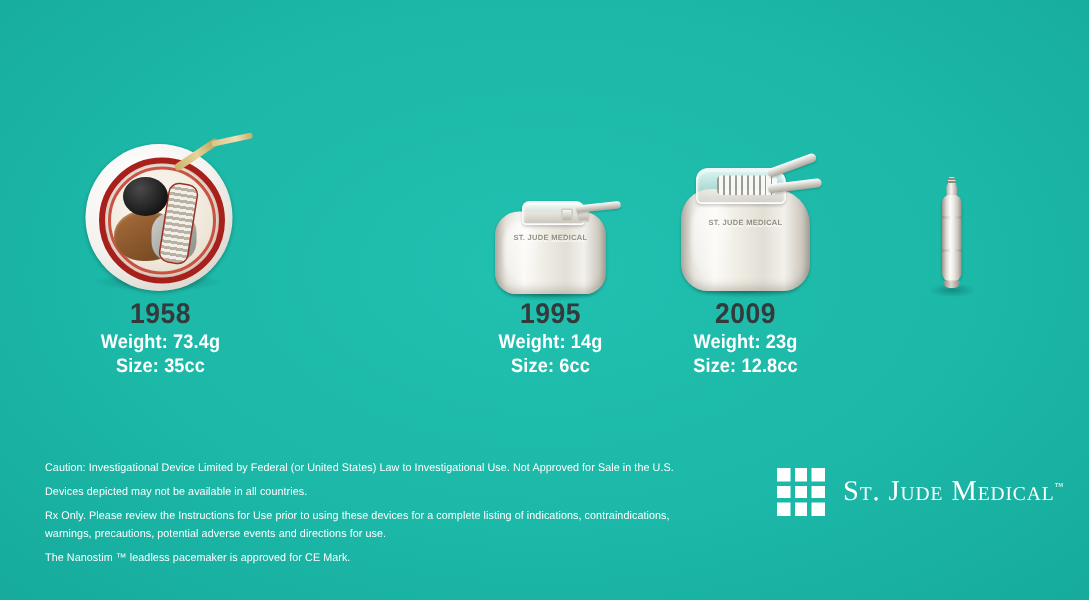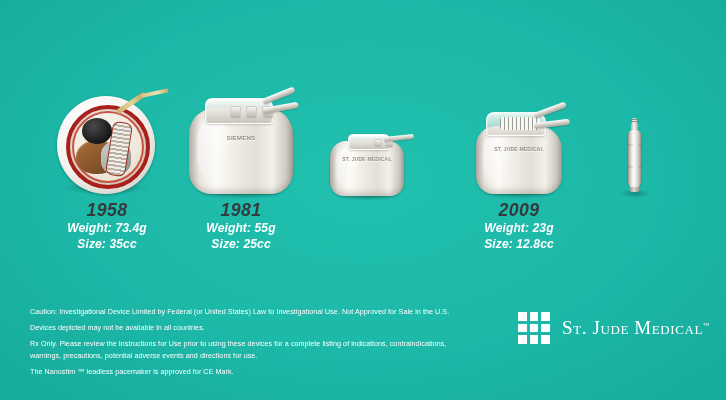--- a/index.html
+++ b/index.html
@@ -69,21 +69,20 @@
     left: 0;
     right: 0;
     top: 0;
     height: 112px;
   }
   .labels {
     position: absolute;
     left: 0;
     right: 0;
     top: 112px;
-    font-style: italic;
   }
   .year {
     color: #343a3c;
     font-family: "Liberation Sans Narrow", "Liberation Sans", sans-serif;
     font-size: 19px;
     font-weight: bold;
     letter-spacing: 0.4px;
     line-height: 20px;
     transform: scaleX(0.93);
   }
@@ -94,21 +93,21 @@
     font-weight: bold;
     letter-spacing: 0.1px;
     line-height: 16px;
     transform: scaleX(0.93);
   }
 
   
   .col-1958 { left: 28px;  width: 158px; }
   .col-1981 { left: 162px; width: 158px; }
   .col-1995 { left: 288px; width: 158px; }
-  .col-2009 { left: 440px; width: 158px; }
+  .col-2009 { left: 418px; width: 158px; }
   .col-2013 { left: 556px; width: 158px; }
 
   
   .disc-wrap { position: absolute; left: 50%; top: 8px; transform: translateX(-50%); width: 104px; height: 104px; }
   .disc-shadow {
     position: absolute; left: 8px; top: 86px; width: 86px; height: 12px;
     background: radial-gradient(ellipse at center, rgba(0,40,38,0.30) 0%, rgba(0,40,38,0) 72%);
   }
   .disc-outer {
     position: absolute; left: 2px; top: 0; width: 98px; height: 98px; border-radius: 50%;
@@ -359,59 +358,41 @@
           <div class="disc-wire2"></div>
         </div>
       </div>
       <div class="labels">
         <div class="year">1958</div>
         <div class="spec">Weight: 73.4g</div>
         <div class="spec">Size: 35cc</div>
       </div>
     </div>
 
-    <div class="device-col col-1981">
-      <div class="device-art">
-        <div class="can-wrap c81">
-          <div class="can-shadow"></div>
-          <div class="can-body">
-            <div class="can-sheen"></div>
-            <div class="can-engrave">SIEMENS</div>
-          </div>
-          <div class="header-block">
-            <div class="hdr-pin p1"></div>
-            <div class="hdr-pin p2"></div>
-            <div class="hdr-pin p3"></div>
-          </div>
-          <div class="lead l1"></div>
-          <div class="lead l2"></div>
-        </div>
-      </div>
-      <div class="labels">
-        <div class="year">1981</div>
-        <div class="spec">Weight: 55g</div>
-        <div class="spec">Size: 25cc</div>
-      </div>
-    </div>
 
     <div class="device-col col-1995">
       <div class="device-art">
         <div class="can-wrap c95">
           <div class="can-shadow"></div>
           <div class="can-body">
             <div class="can-sheen"></div>
             <div class="can-engrave">ST. JUDE MEDICAL</div>
           </div>
           <div class="header-block">
             <div class="hdr-pin p1"></div>
             <div class="hdr-pin p2"></div>
           </div>
           <div class="lead l1"></div>
         </div>
       </div>
+      <div class="labels">
+        <div class="year">1995</div>
+        <div class="spec">Weight: 14g</div>
+        <div class="spec">Size: 6cc</div>
+      </div>
     </div>
 
     <div class="device-col col-2009">
       <div class="device-art">
         <div class="can-wrap c09">
           <div class="can-shadow"></div>
           <div class="can-body">
             <div class="can-sheen"></div>
             <div class="can-engrave">ST. JUDE MEDICAL</div>
           </div>

